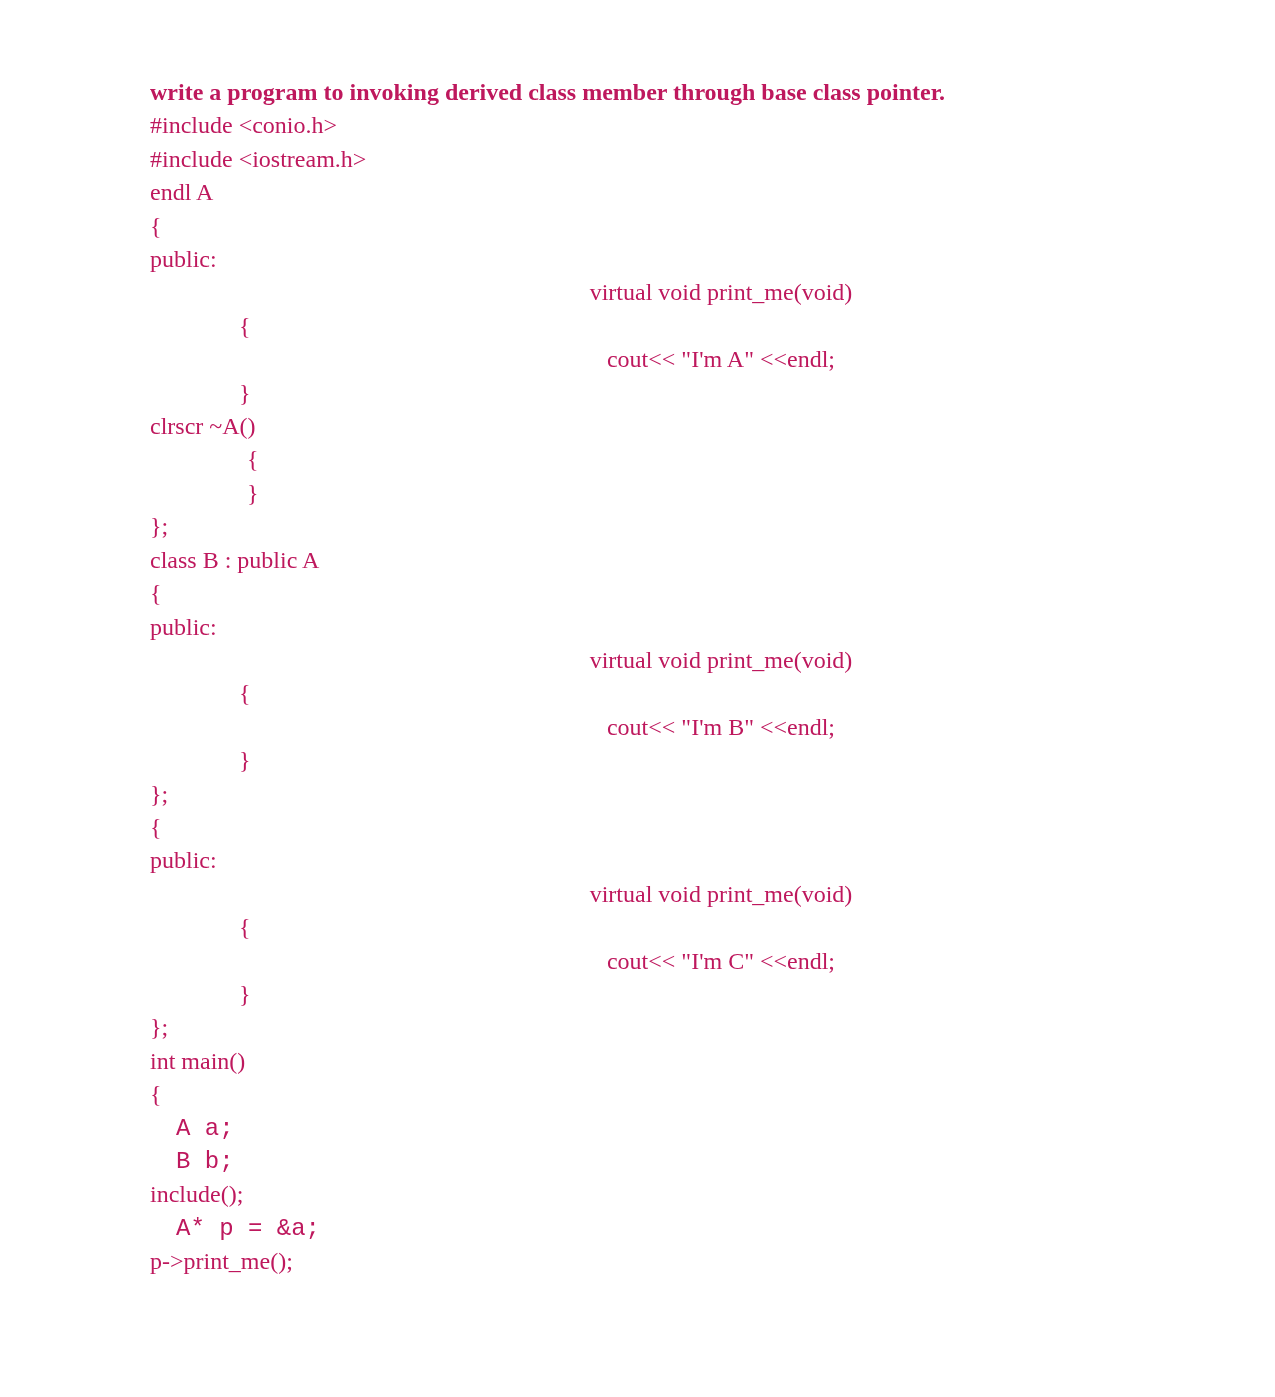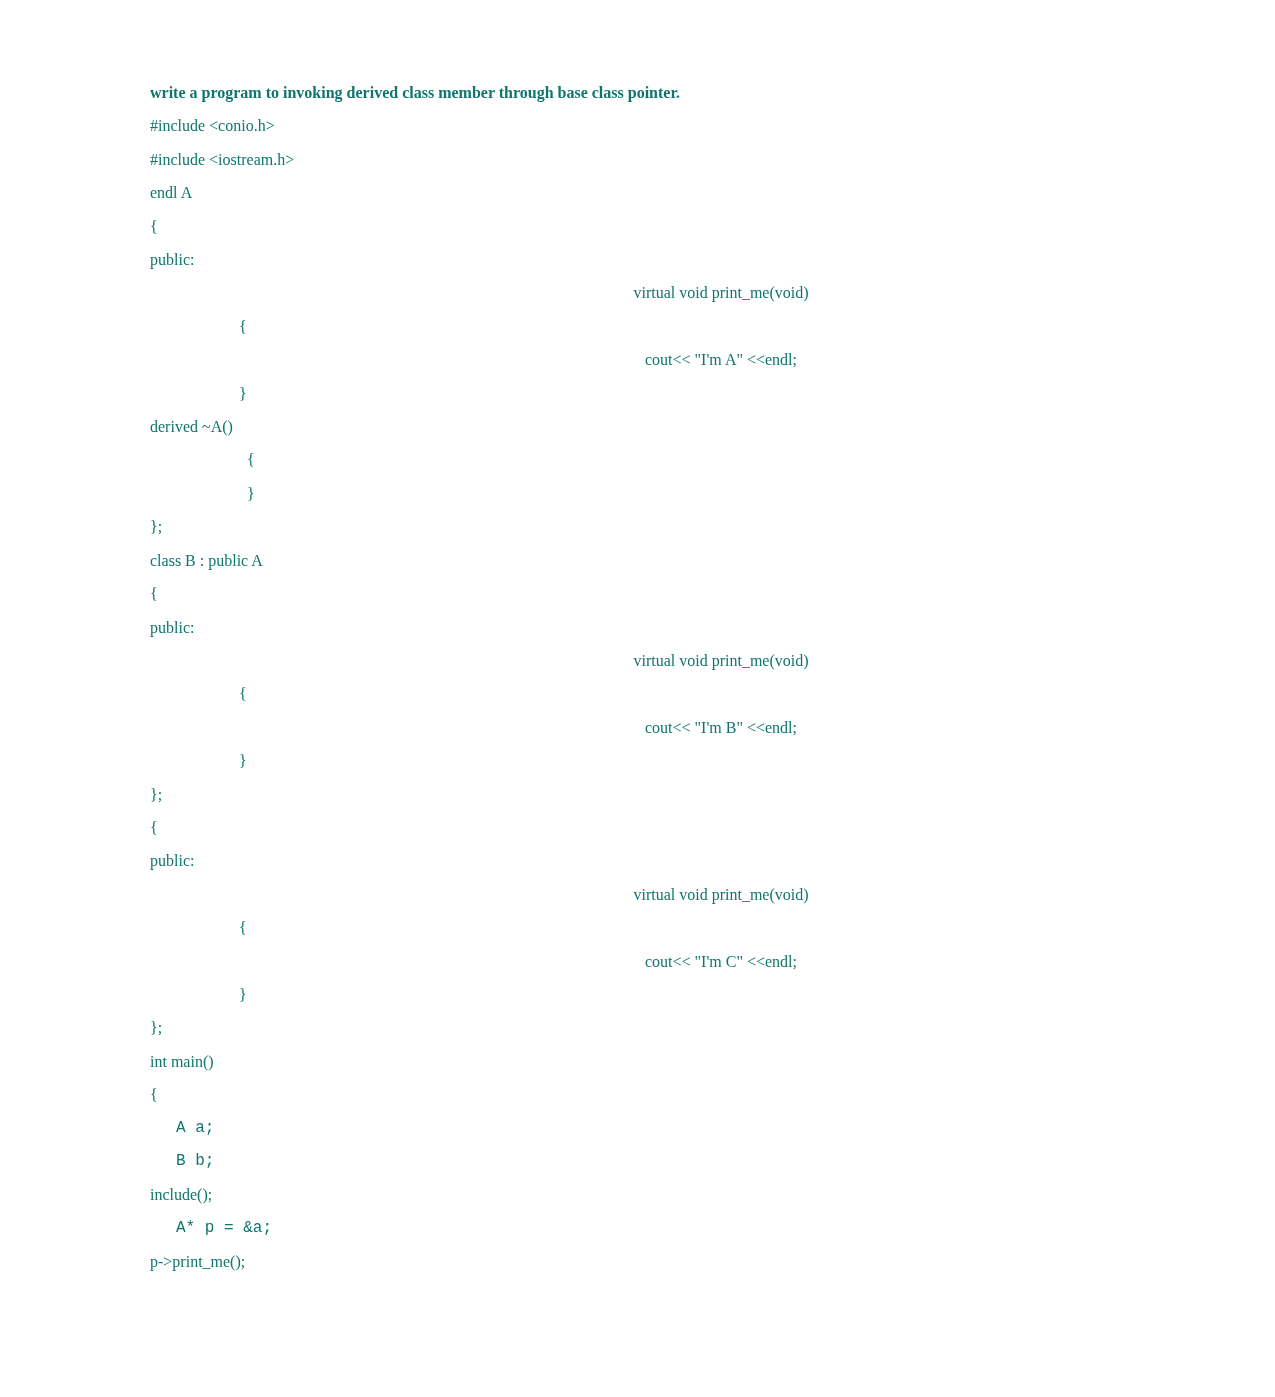--- a/index.html
+++ b/index.html
@@ -15,24 +15,24 @@
     color: #000000;
   }
   .page {
     box-sizing: border-box;
     width: 1275px;
     height: 1397px;
     background: #ffffff;
     padding: 76px 60px 0 150px;
   }
   .line {
-    font-size: 16px;
+    font-size: 24px;
     line-height: 33.4px;
     white-space: pre;
-    color: #0f766e;
+    color: #be185d;
   }
   .bold { font-weight: bold; }
   .ind-0 { padding-left: 0; }
   .ind-1 { padding-left: 26px; font-family: Liberation Mono, monospace; }
   .ind-2 { padding-left: 77px; text-align: center; }
   .ind-3 { padding-left: 89px; }
   .ind-4 { padding-left: 97px; }
 </style>
 </head>
 <body>
@@ -42,21 +42,21 @@
   <div id="code-block">
       <div class="line ind-0">#include &lt;conio.h&gt;</div>
       <div class="line ind-0">#include &lt;iostream.h&gt;</div>
       <div class="line ind-0">endl A</div>
       <div class="line ind-0">{</div>
       <div class="line ind-0">public:</div>
       <div class="line ind-2">virtual void print_me(void)</div>
       <div class="line ind-3">{</div>
       <div class="line ind-2">cout&lt;&lt; "I'm A" &lt;&lt;endl;</div>
       <div class="line ind-3">}</div>
-      <div class="line ind-0">derived ~A()</div>
+      <div class="line ind-0">clrscr ~A()</div>
       <div class="line ind-4">{</div>
       <div class="line ind-4">}</div>
       <div class="line ind-0">};</div>
       <div class="line ind-0">class B : public A</div>
       <div class="line ind-0">{</div>
       <div class="line ind-0">public:</div>
       <div class="line ind-2">virtual void print_me(void)</div>
       <div class="line ind-3">{</div>
       <div class="line ind-2">cout&lt;&lt; "I'm B" &lt;&lt;endl;</div>
       <div class="line ind-3">}</div>

